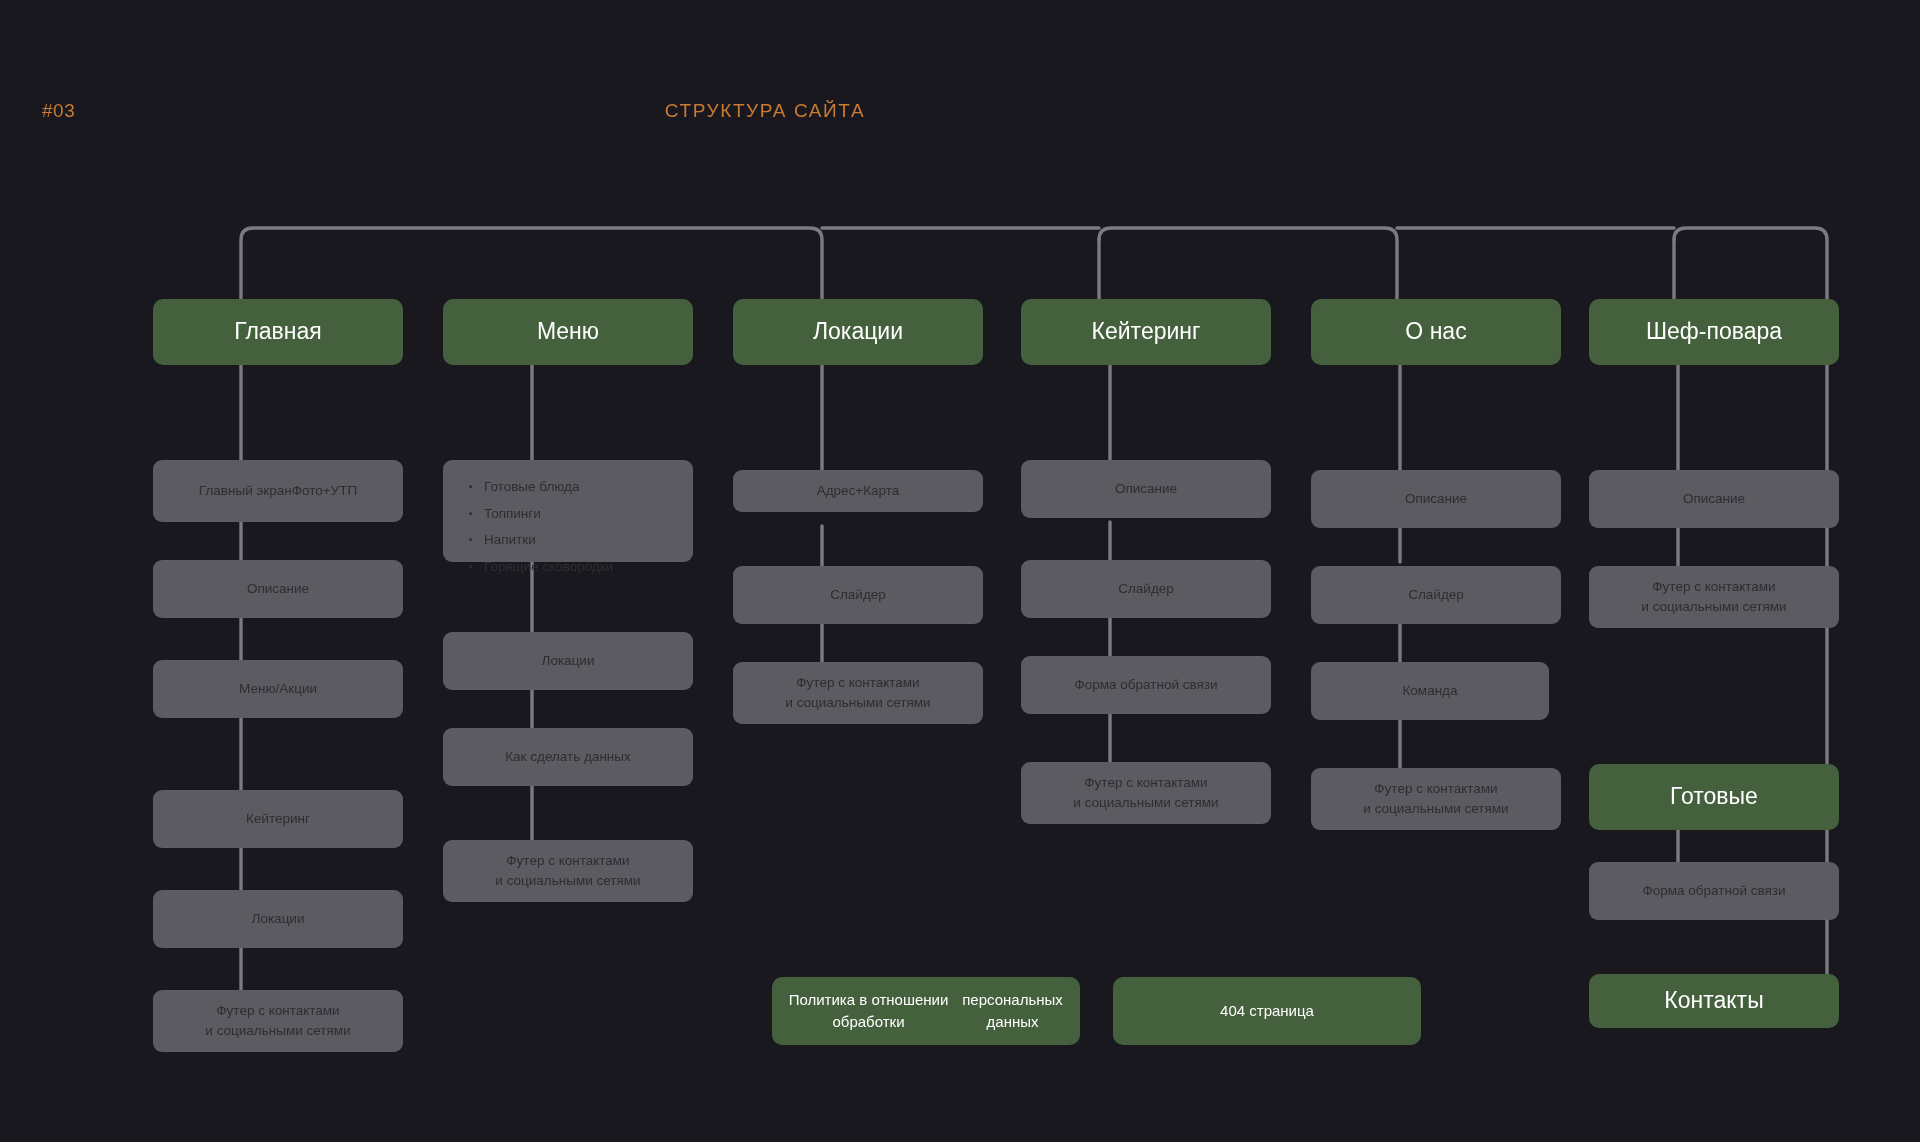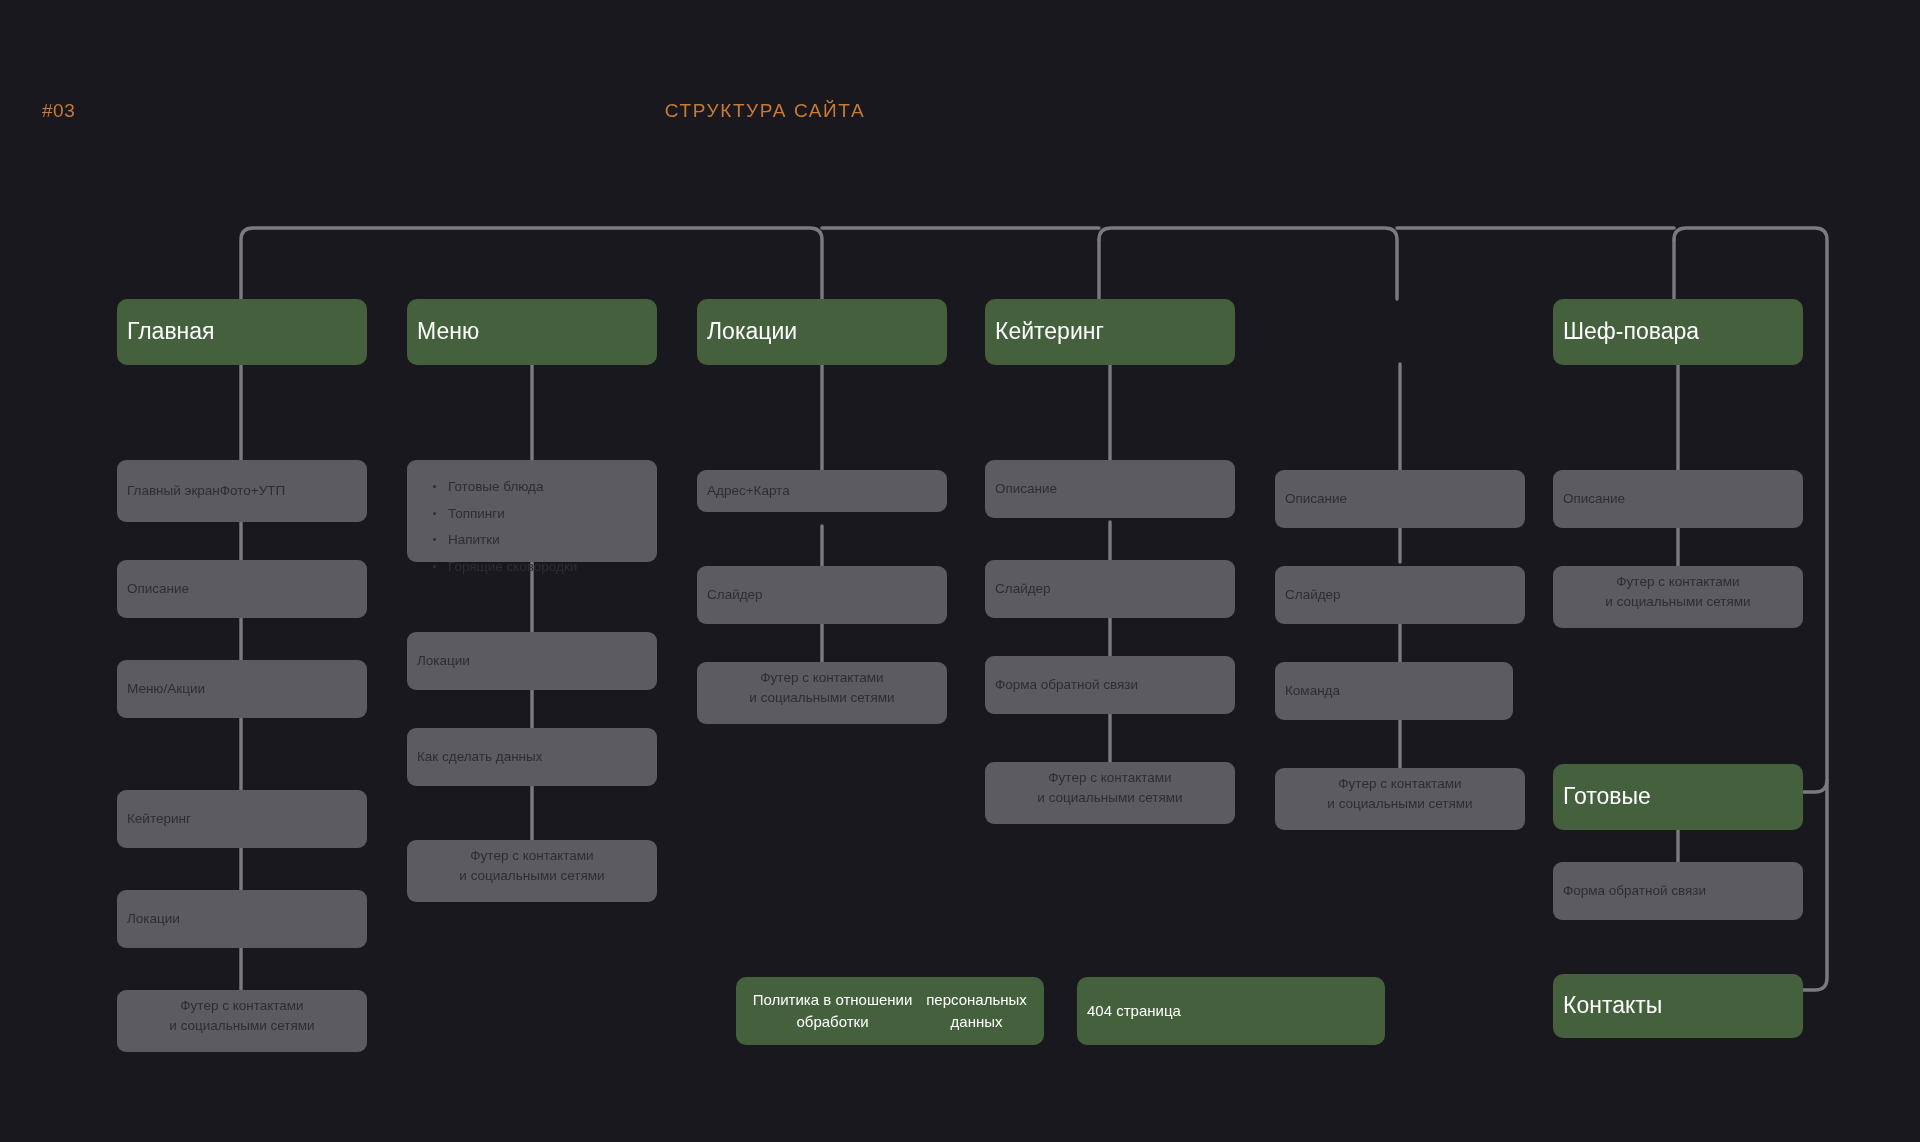--- a/index.html
+++ b/index.html
@@ -45,24 +45,26 @@
     left: 0; top: 0;
     width: 1920px; height: 1142px;
     pointer-events: none;
   }
 
   
   .node {
     position: absolute;
     display: flex;
     align-items: center;
+    justify-content: center;
     text-align: center;
     border-radius: 9px;
     padding: 6px 10px;
     line-height: 1.45;
+    margin-left: 36px;
   }
   .node.green {
     background: #44603c;
     color: #ffffff;
     font-size: 23px;
     border-radius: 10px;
   }
   .node.green.small {
     font-size: 15px;
     font-weight: normal;
@@ -223,20 +225,23 @@
     <span>Слайдер</span>
   </div>
   <div class="node gray" style="left:985px; top:656px; width:250px; height:58px;">
     <span>Форма обратной связи</span>
   </div>
   <div class="node gray" style="left:985px; top:762px; width:250px; height:62px; flex-direction:column;">
     <span>Футер с контактами</span>
     <span class="line2">и социальными сетями</span>
   </div>
 
+  <div class="node green" style="left:1275px; top:299px; width:250px; height:66px;">
+    <span>О нас</span>
+  </div>
   <div class="node gray" style="left:1275px; top:470px; width:250px; height:58px;">
     <span>Описание</span>
   </div>
   <div class="node gray" style="left:1275px; top:566px; width:250px; height:58px;">
     <span>Слайдер</span>
   </div>
   <div class="node gray" style="left:1275px; top:662px; width:238px; height:58px;">
     <span>Команда</span>
   </div>
   <div class="node gray" style="left:1275px; top:768px; width:250px; height:62px; flex-direction:column;">
@@ -254,21 +259,21 @@
     <span>Футер с контактами</span>
     <span class="line2">и социальными сетями</span>
   </div>
 
   <div class="node green" style="left:1553px; top:764px; width:250px; height:66px;">
     <span>Готовые</span>
   </div>
   <div class="node gray" style="left:1553px; top:862px; width:250px; height:58px;">
     <span>Форма обратной связи</span>
   </div>
-  <div class="node green" style="left:1553px; top:974px; width:250px; height:64px;">
+  <div class="node green" style="left:1553px; top:974px; width:250px; height:54px;">
     <span>Контакты</span>
   </div>
 
   <div class="node green small" style="left:736px; top:977px; width:308px; height:68px; flex-direction:row;">
     <span>Политика в отношении обработки</span>
     <span class="line2">персональных данных</span>
   </div>
   <div class="node green small" style="left:1077px; top:977px; width:308px; height:68px;">
     <span>404 страница</span>
   </div>

